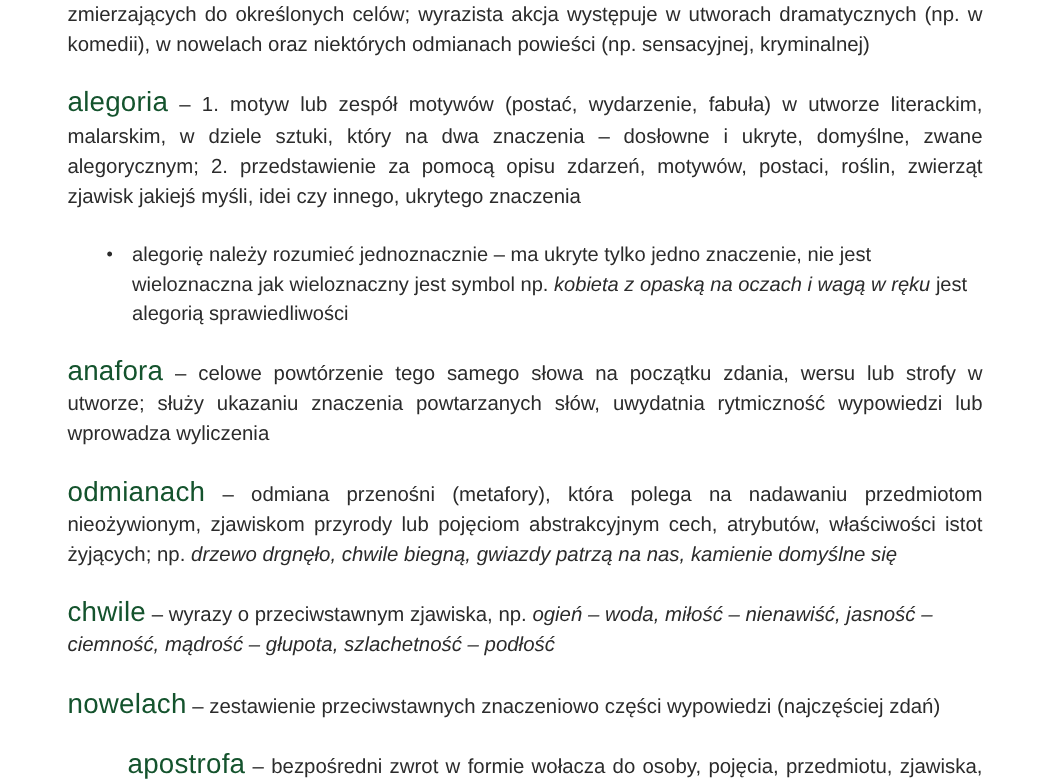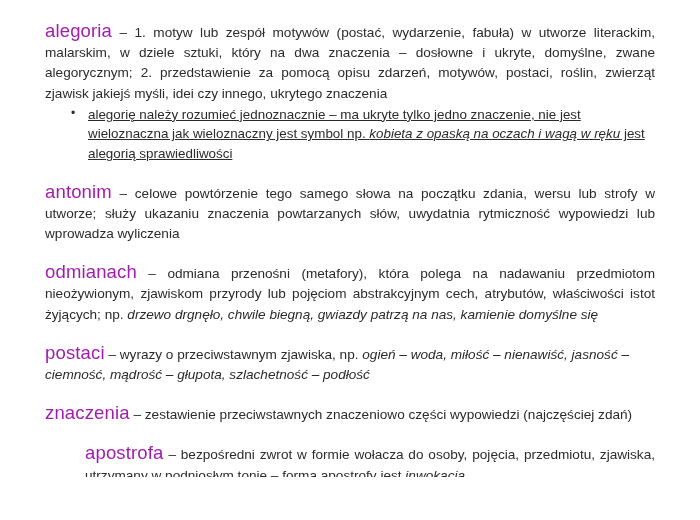--- a/index.html
+++ b/index.html
@@ -42,37 +42,36 @@
   .entry + .entry {
     margin-top: 18px;
   }
 
   
   .entry.continuation {
     margin-top: 0;
   }
 
   .term {
-    color: #a21caf;
+    color: #14532d;
     font-size: 18.5px;
     line-height: 20.2px;
     letter-spacing: 0.15px;
     white-space: nowrap;
   }
 
   .it {
     font-style: italic;
   }
 
   
   ul.sublist {
     list-style: none;
-    margin: 1px 0 0 0;
+    margin: 19px 0 0 0;
     padding: 0;
-    text-decoration: underline;
   }
   ul.sublist > li {
     position: relative;
     padding-left: 43px;
     font-size: 13.4px;
     line-height: 19.6px;
     text-align: left;
   }
   ul.sublist > li::before {
     content: "\2022";
@@ -92,54 +91,57 @@
     max-height: 34px;
     overflow: hidden;
     margin-left: 40px;
   }
 </style>
 </head>
 <body>
 
 <div class="page">
 
+  <p class="entry continuation">
+    <span>zmierzających do określonych celów; wyrazista akcja występuje w utworach dramatycznych (np. w komedii), w nowelach oraz niektórych odmianach powieści (np. sensacyjnej, kryminalnej)</span>
+  </p>
 
   <div class="entry gap-lg">
     <p class="entry" style="margin:0;">
       <span class="term">alegoria</span>
       <span>–</span>
       <span>1. motyw lub zespół motywów (postać, wydarzenie, fabuła) w utworze literackim, malarskim, w dziele sztuki, który na dwa znaczenia – dosłowne i ukryte, domyślne, zwane alegorycznym; 2. przedstawienie za pomocą opisu zdarzeń, motywów, postaci, roślin, zwierząt zjawisk jakiejś myśli, idei czy innego, ukrytego znaczenia</span>
     </p>
     <ul class="sublist">
       <li>
         <span>alegorię należy rozumieć jednoznacznie – ma ukryte tylko jedno znaczenie, nie jest wieloznaczna jak wieloznaczny jest symbol np. </span><span class="it">kobieta z opaską na oczach i wagą w ręku</span><span> jest alegorią sprawiedliwości</span>
       </li>
     </ul>
   </div>
 
   <p class="entry gap-lg">
-    <span class="term">antonim</span>
+    <span class="term">anafora</span>
     <span>–</span>
     <span>celowe powtórzenie tego samego słowa na początku zdania, wersu lub strofy w utworze; służy ukazaniu znaczenia powtarzanych słów, uwydatnia rytmiczność wypowiedzi lub wprowadza wyliczenia</span>
   </p>
 
   <p class="entry gap-lg">
     <span class="term">odmianach</span>
     <span>–</span>
     <span>odmiana przenośni (metafory), która polega na nadawaniu przedmiotom nieożywionym, zjawiskom przyrody lub pojęciom abstrakcyjnym cech, atrybutów, właściwości istot żyjących; np. </span><span class="it">drzewo drgnęło, chwile biegną, gwiazdy patrzą na nas, kamienie domyślne się</span>
   </p>
 
   <p class="entry loose gap-md">
-    <span class="term">postaci</span>
+    <span class="term">chwile</span>
     <span>–</span>
     <span>wyrazy o przeciwstawnym zjawiska, np. </span><span class="it">ogień – woda, miłość – nienawiść, jasność – ciemność, mądrość – głupota, szlachetność – podłość</span>
   </p>
 
   <p class="entry loose gap-md">
-    <span class="term">znaczenia</span>
+    <span class="term">nowelach</span>
     <span>–</span>
     <span>zestawienie przeciwstawnych znaczeniowo części wypowiedzi (najczęściej zdań)</span>
   </p>
 
   <p class="entry gap-md clipped">
     <span class="term">apostrofa</span>
     <span>–</span>
     <span>bezpośredni zwrot w formie wołacza do osoby, pojęcia, przedmiotu, zjawiska, utrzymany w podniosłym tonie – forma apostrofy jest </span><span class="it">inwokacja</span>
   </p>
 

